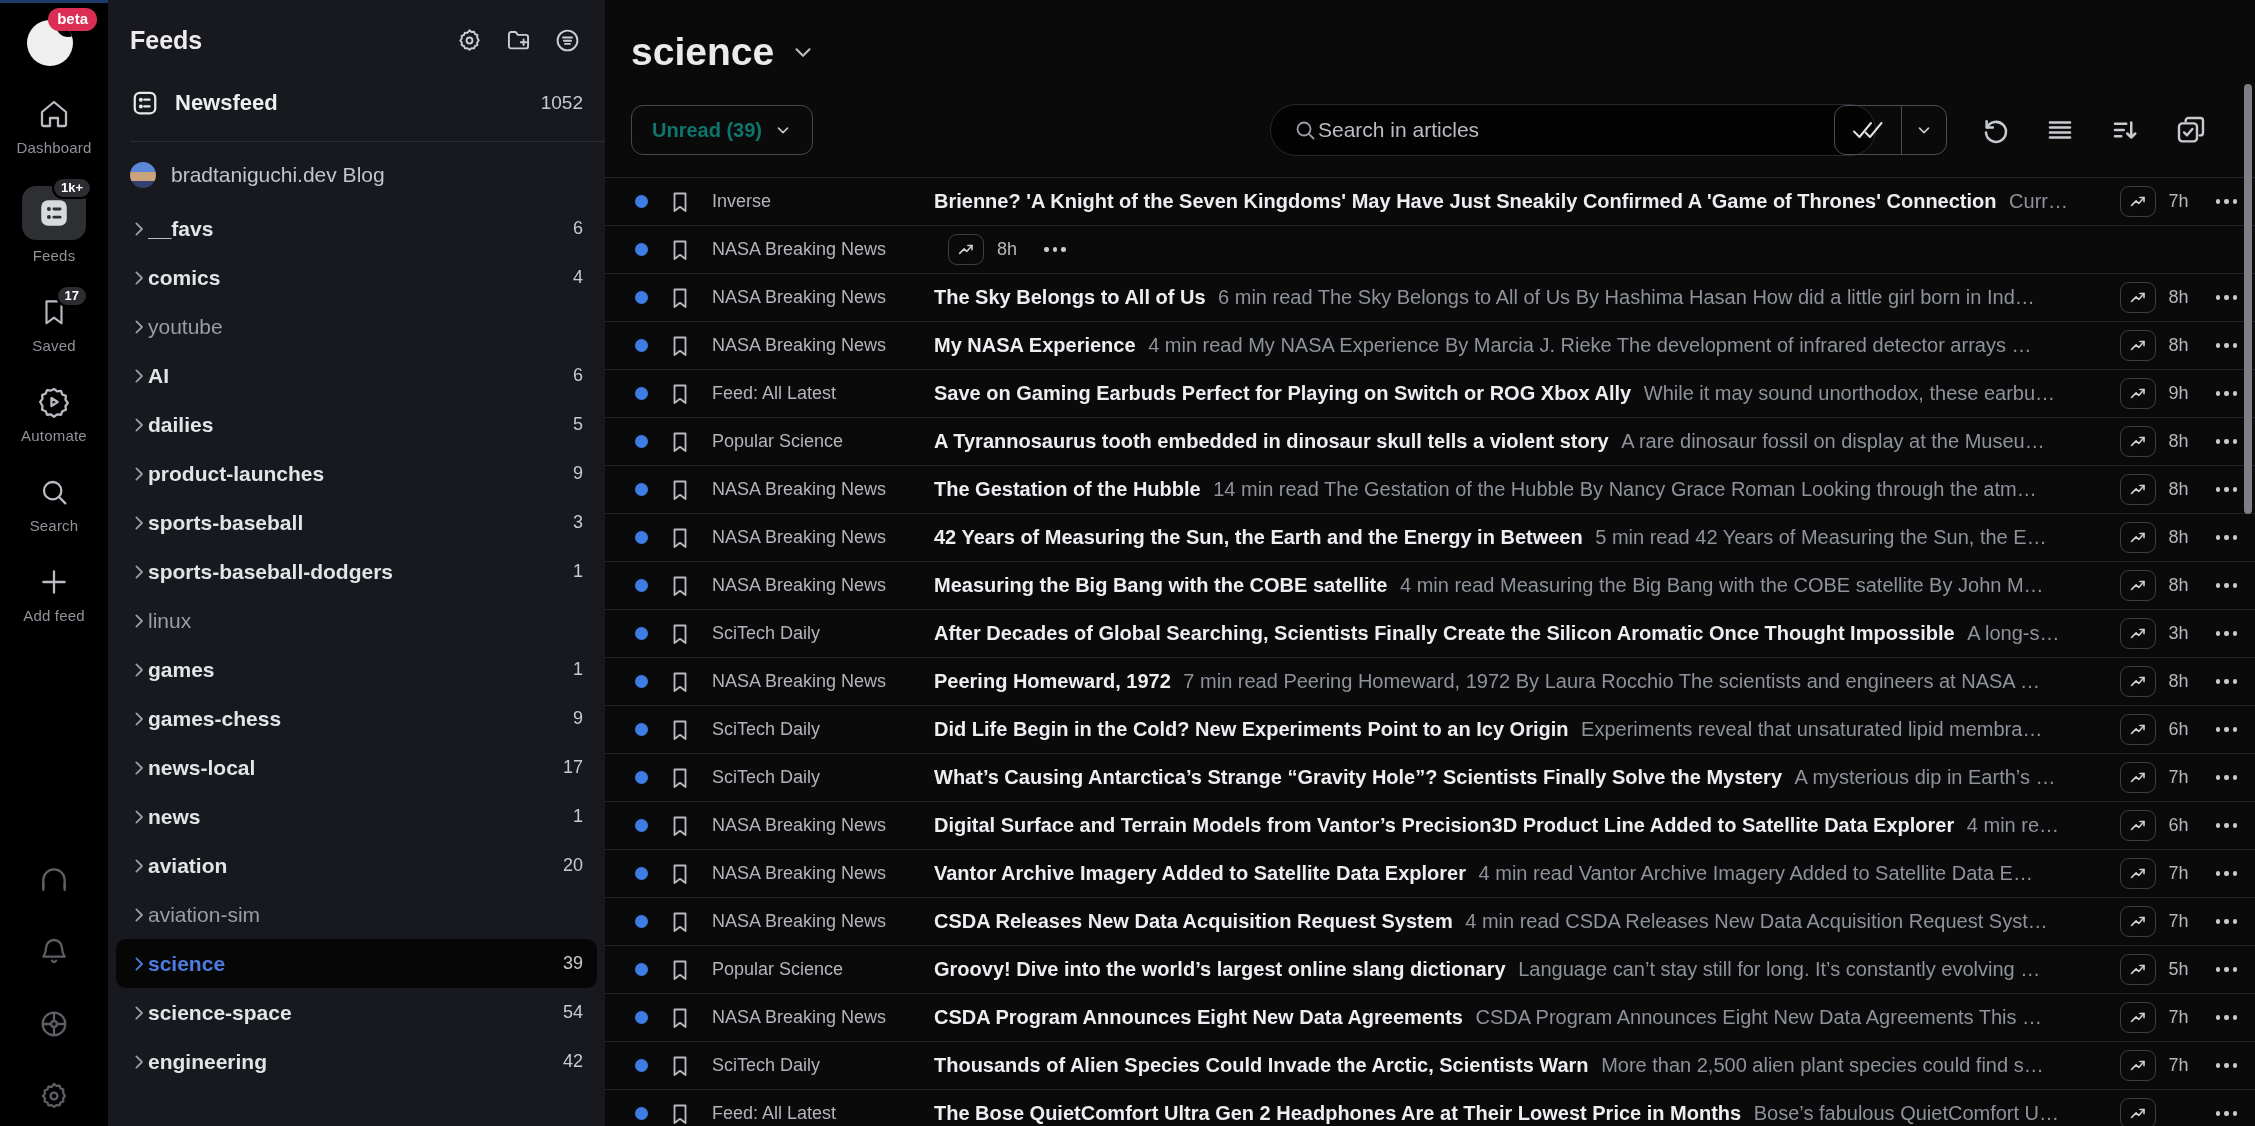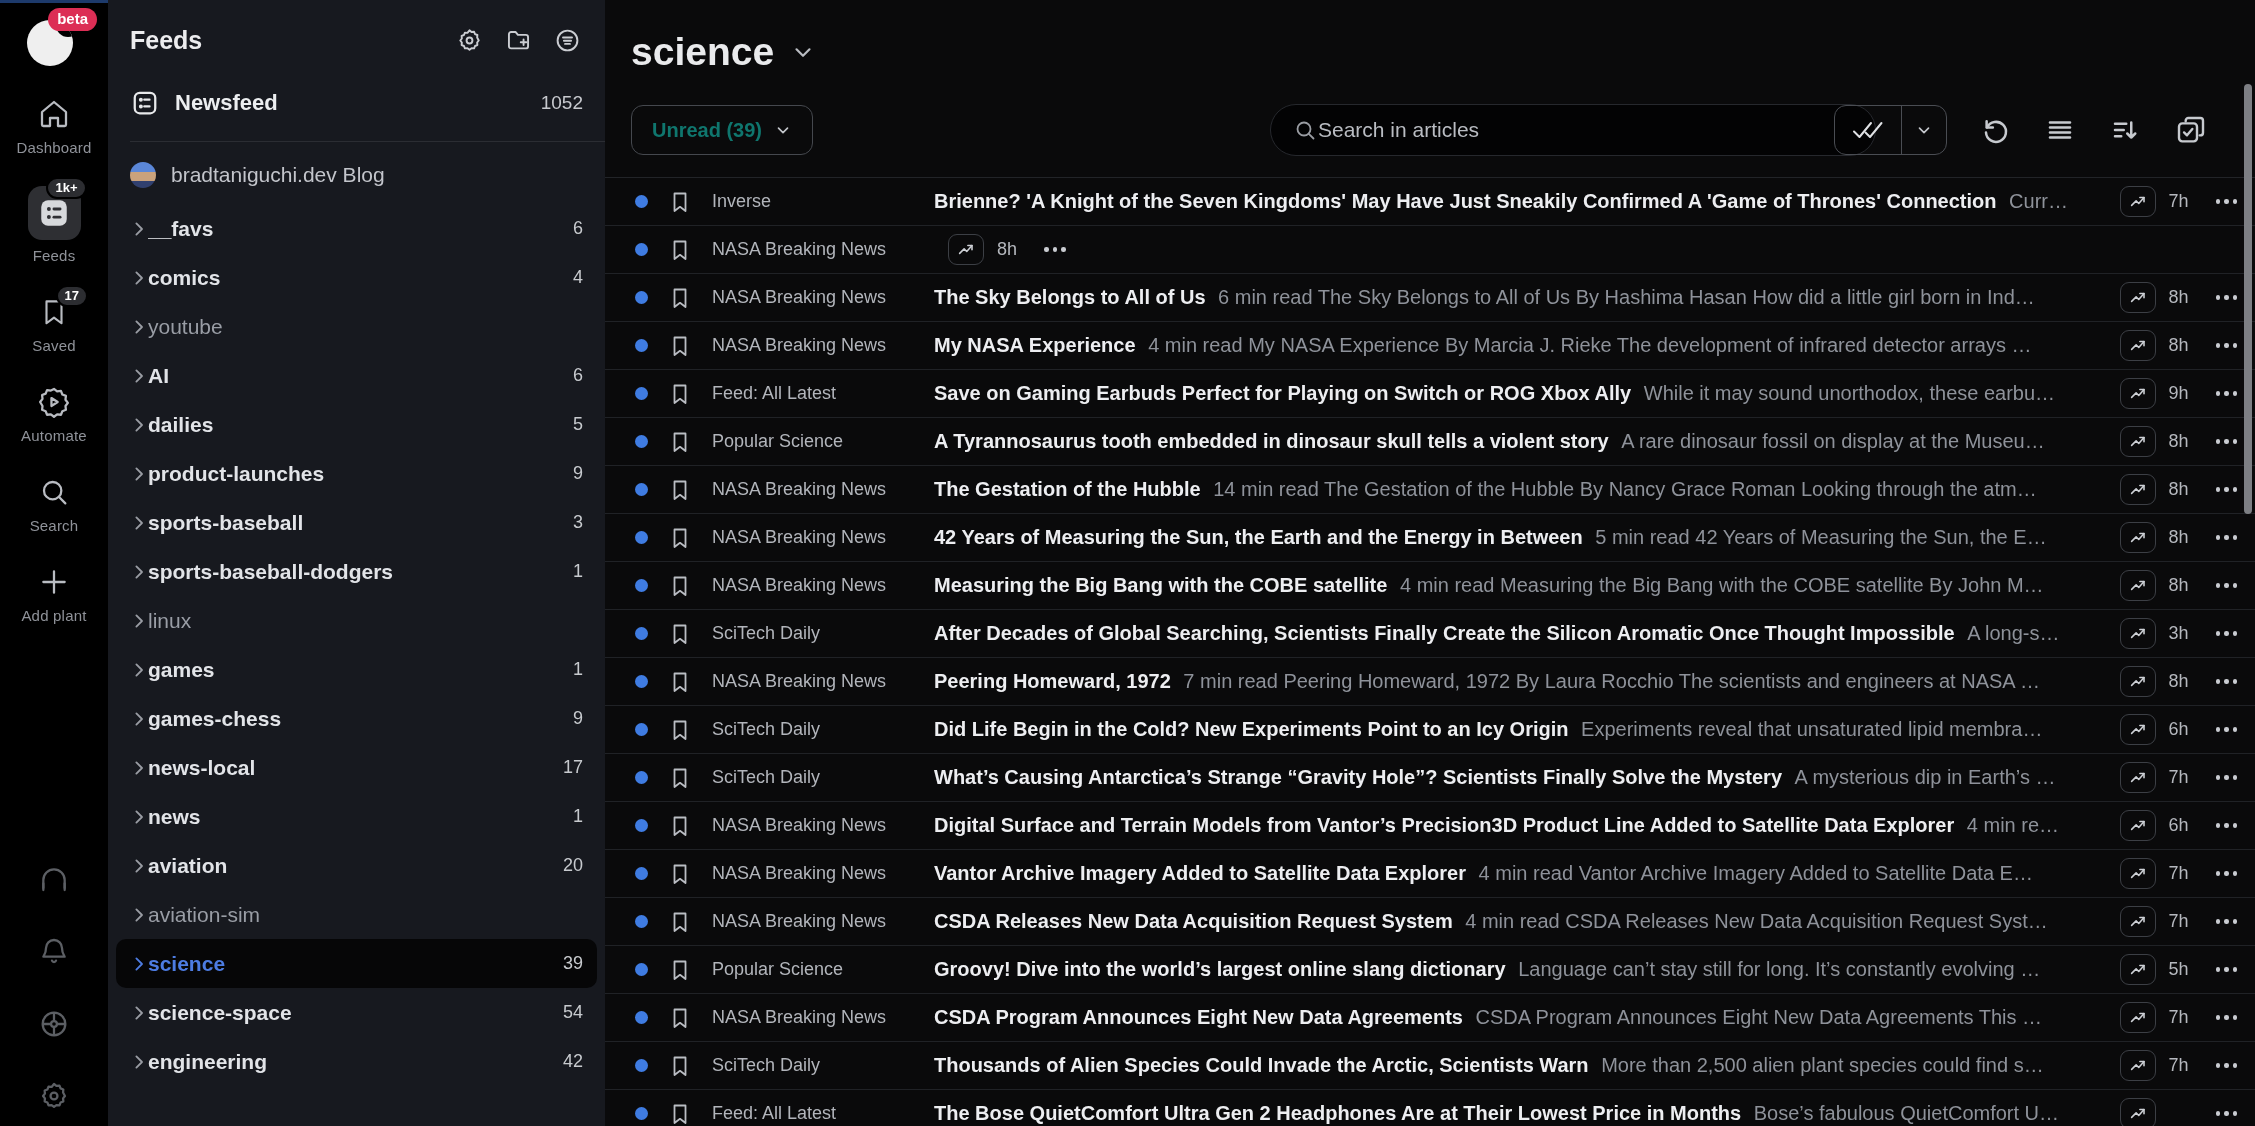--- a/index.html
+++ b/index.html
@@ -25,21 +25,21 @@
   .avatar::after {
     content:""; position:absolute; right:-7px; top:-7px; width:24px; height:24px; border-radius:50%; background:#000;
   }
   .beta-badge {
     position:absolute; top:-6px; right:-12px; background:#dc2e55; color:#fff;
     font-size:15px; font-weight:700; padding:2px 9px 3px; border-radius:999px; line-height:1.2;
   }
   .rail-item { display:flex; flex-direction:column; align-items:center; gap:7px; margin-top:30px; cursor:pointer; }
   .rail-item .ic { position:relative; width:40px; height:36px; display:flex; align-items:center; justify-content:center; }
   .rail-item.active .ic {
-    width:53px; height:54px; background:#2e2f33; border-radius:14px;
+    width:64px; height:54px; background:#2e2f33; border-radius:14px;
   }
   .rail-label { font-size:15px; color:#8f9299; letter-spacing:.2px; }
   .rail-badge {
     position:absolute; top:-9px; right:-14px; background:#2c2d31; color:#fff;
     font-size:13px; font-weight:600; padding:1px 7px 2px; border-radius:999px; border:2px solid #000;
   }
   .rail-item.active .rail-badge { right:-6px; }
   .rail-bottom { margin-top:auto; display:flex; flex-direction:column; align-items:center; gap:40px; margin-bottom:14px; }
   .rail-bottom .bic { cursor:pointer; }
 
@@ -200,21 +200,21 @@
     </span>
     <span class="rail-label">Search</span>
   </div>
 
   <div class="rail-item">
     <span class="ic">
       <svg width="32" height="32" viewBox="0 0 24 24" fill="none" stroke="#b9bcc2" stroke-width="1.7" stroke-linecap="round">
           <path d="M12 4v16M4 12h16"></path>
         </svg>
     </span>
-    <span class="rail-label">Add plant</span>
+    <span class="rail-label">Add feed</span>
   </div>
 
   <div class="rail-bottom">
     <span class="bic">
       <svg width="32" height="32" viewBox="0 0 24 24" fill="none" stroke="#5c5f64" stroke-width="1.7" stroke-linecap="round">
           <path d="M4 18v-6a8 8 0 0 1 16 0v6"></path>
           <path d="M4 14.5v5M20 14.5v5"></path>
         </svg>
     </span>
     <span class="bic">

